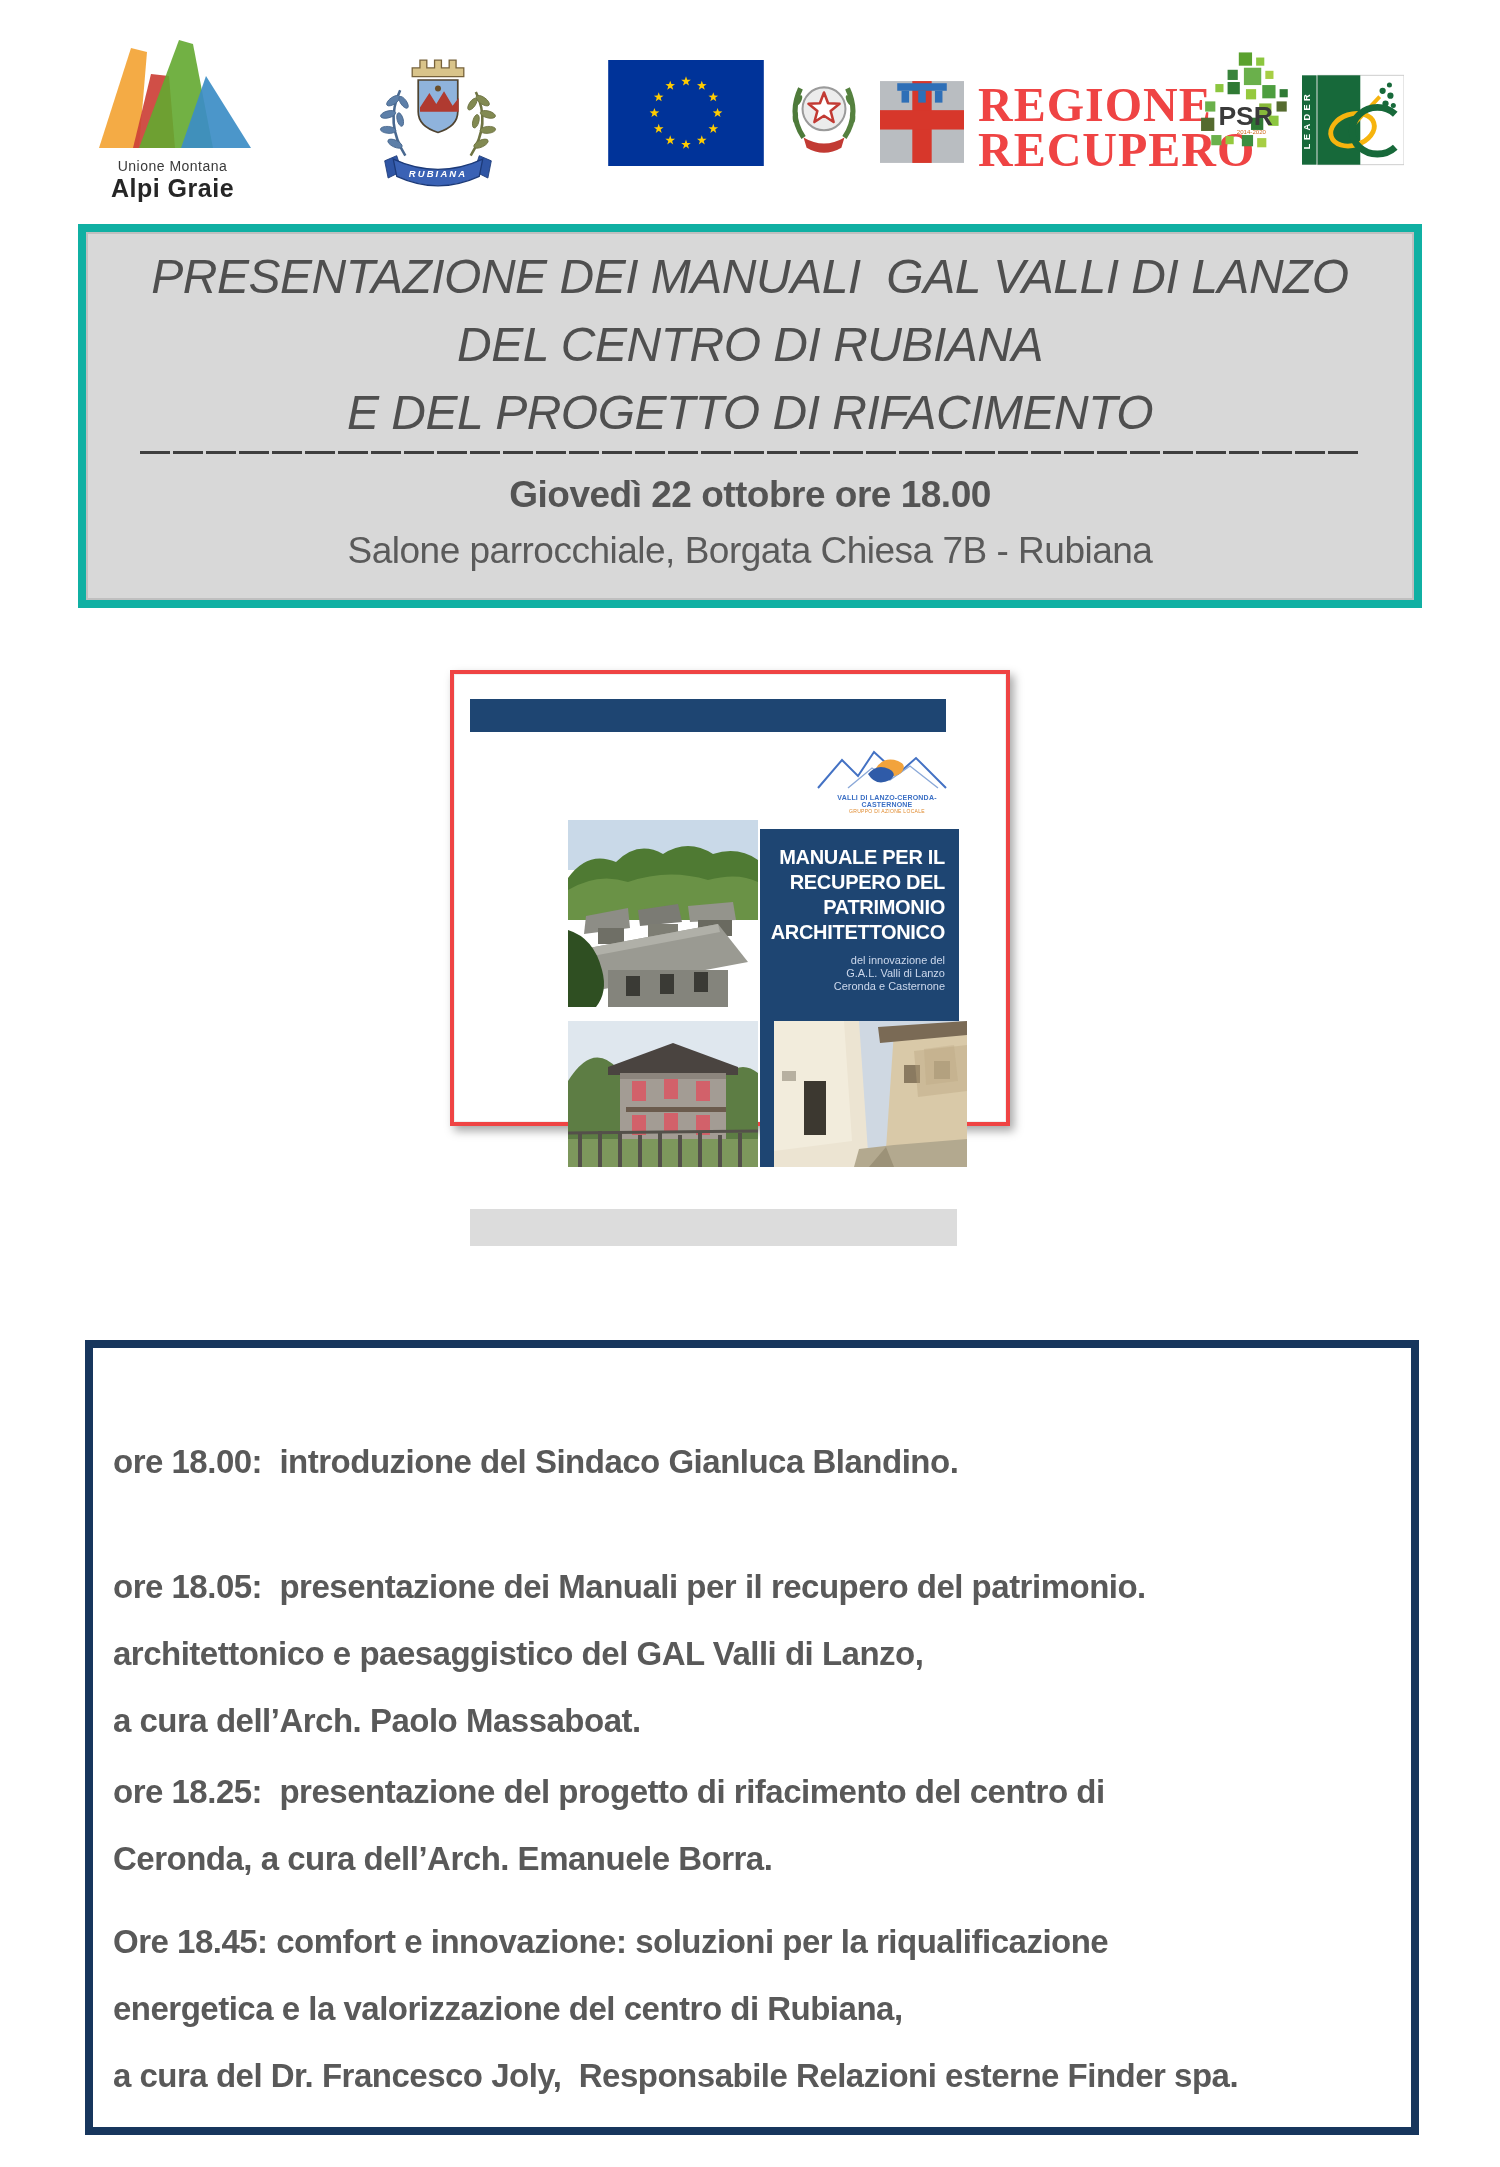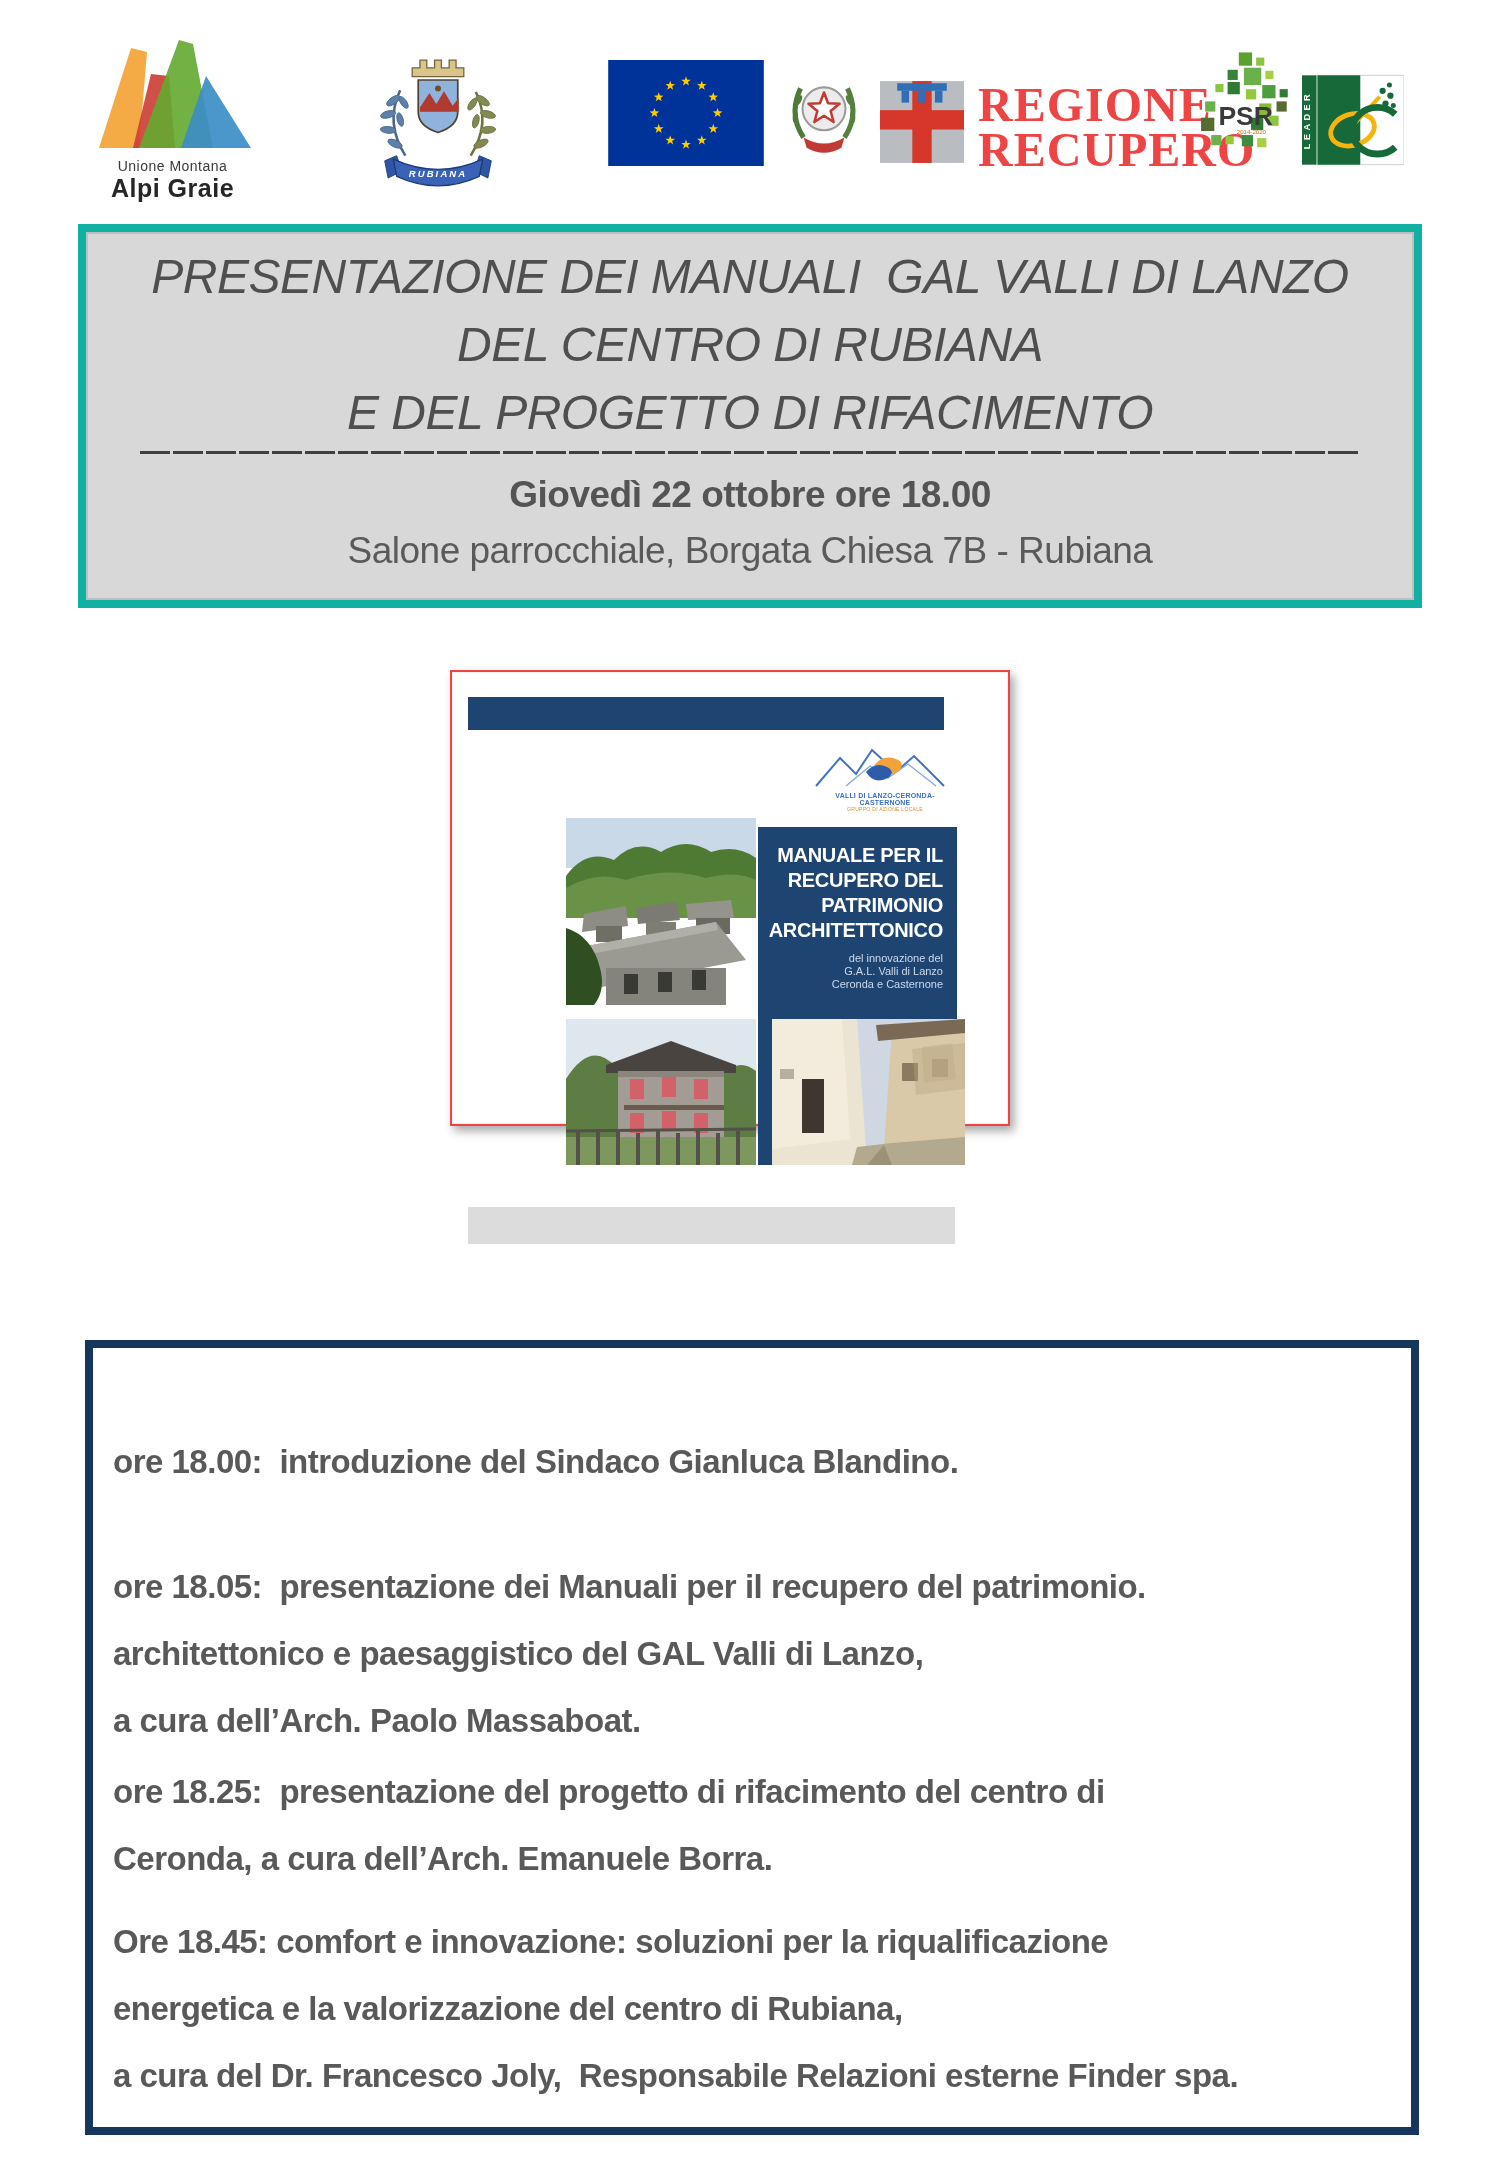--- a/index.html
+++ b/index.html
@@ -26,21 +26,21 @@
               letter-spacing:-0.5px;}
   .hdr-title-line{white-space:pre-wrap;}
   .hdr-divider{margin:4px auto 0 auto; width:1220px; height:3px;
                background:repeating-linear-gradient(90deg,#3f3f3f 0 30px,rgba(0,0,0,0) 30px 33px);}
   .hdr-date{margin-top:20px; text-align:center; color:#545454; font-weight:bold;
             font-size:37px; letter-spacing:-0.5px;}
   .hdr-venue{margin-top:14px; text-align:center; color:#5a5a5a; font-size:37px; letter-spacing:-0.5px;}
 
   
   .cover{left:450px; top:670px; width:560px; height:456px; box-sizing:border-box;
-         background:#fff; border:2px solid #ef4444;
+         background:#fff; border:4px solid #ef4444;
          box-shadow:4px 5px 9px rgba(0,0,0,.35), inset 0 0 0 1px #f0f0f0;}
   .cover .navy-bar{left:16px; top:25px; width:476px; height:33px; background:#1e4572;}
   .cover .navy-block{left:306px; top:155px; width:199px; height:338px; background:#1e4572;
                      box-sizing:border-box; padding:16px 14px 0 8px; text-align:right;}
   .cover-title{color:#ffffff; font-weight:bold; font-size:20px; line-height:25px; letter-spacing:-0.3px;}
   .cover-subtitle{margin-top:9px; color:#ccd8ec; font-size:11px; line-height:13px;}
   .cover .gray-bar{left:16px; top:535px; width:487px; height:37px; background:#dcdcdc;}
   .gal-logo-text1{color:#3b6fc4; font-size:7px; font-weight:bold; text-align:center; letter-spacing:.2px;}
   .gal-logo-text2{color:#e08a2e; font-size:5px; text-align:center; letter-spacing:.3px;}
   .photo{overflow:hidden;}

